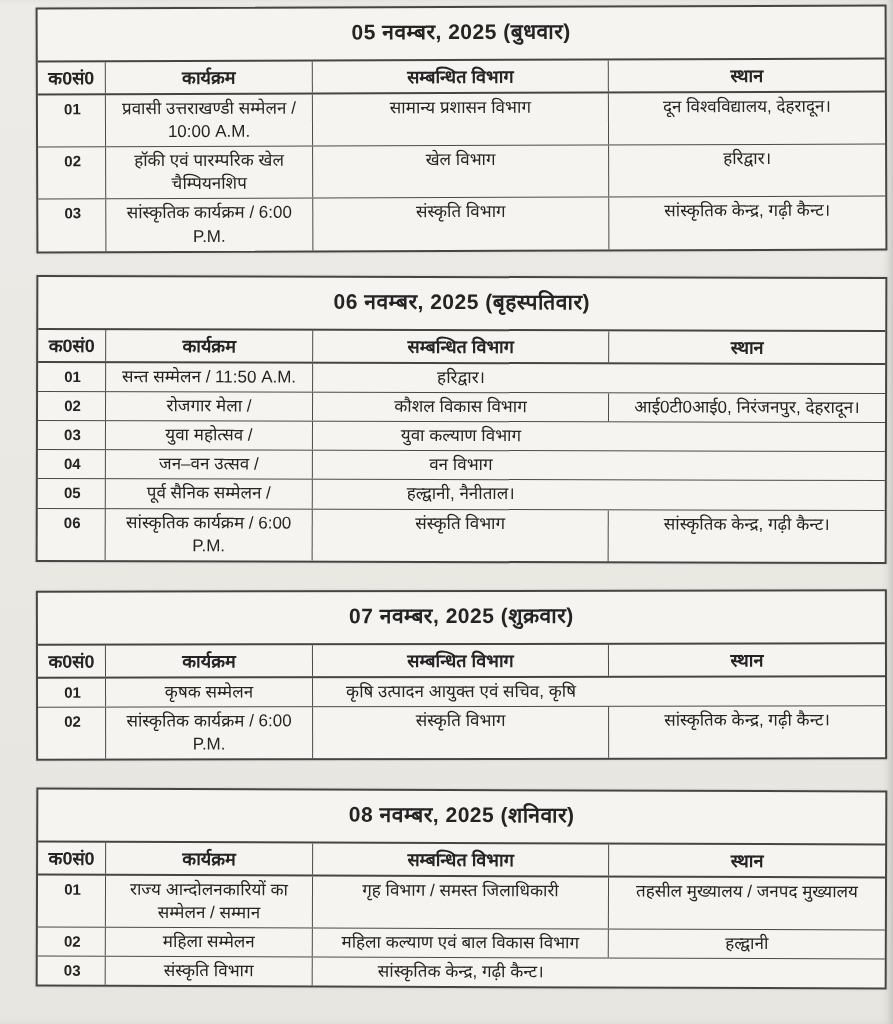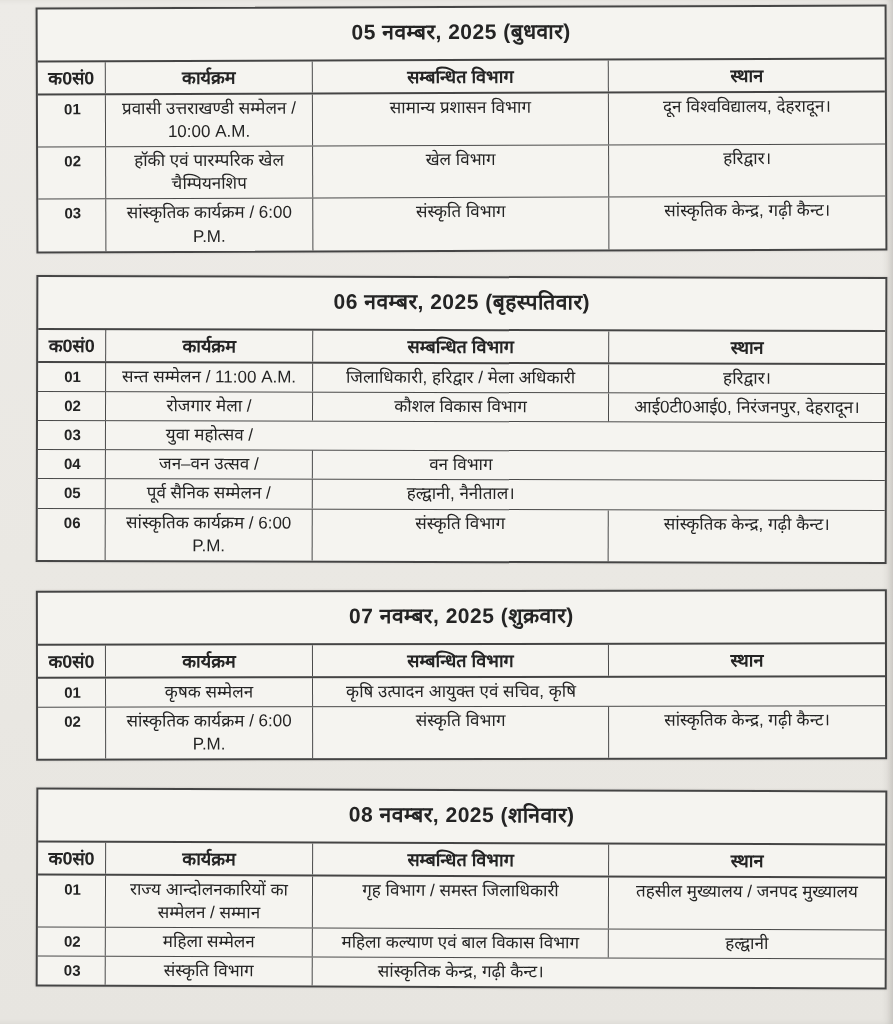--- a/index.html
+++ b/index.html
@@ -117,33 +117,33 @@
       <section class="sched t1 gap2">
         <div class="sched-title">06 नवम्बर, 2025 (बृहस्पतिवार)</div>
         <div class="hdr">
           <div class="cell hdr-serial">क0सं0</div>
           <div class="cell">कार्यक्रम</div>
           <div class="cell">सम्बन्धित विभाग</div>
           <div class="cell">स्थान</div>
         </div>
         <div class="row">
           <div class="cell serial">01</div>
-          <div class="cell">सन्त सम्मेलन / 11:00 A.M.</div>
-          <div class="cell">जिलाधिकारी, हरिद्वार / मेला अधिकारी</div>
+          <div class="cell">सन्त सम्मेलन / 11:50 A.M.</div>
           <div class="cell">हरिद्वार।</div>
         </div>
         <div class="row">
           <div class="cell serial">02</div>
           <div class="cell">रोजगार मेला /</div>
           <div class="cell">कौशल विकास विभाग</div>
           <div class="cell">आई0टी0आई0, निरंजनपुर, देहरादून।</div>
         </div>
         <div class="row">
           <div class="cell serial">03</div>
           <div class="cell">युवा महोत्सव /</div>
+          <div class="cell">युवा कल्याण विभाग</div>
         </div>
         <div class="row">
           <div class="cell serial">04</div>
           <div class="cell">जन–वन उत्सव /</div>
           <div class="cell">वन विभाग</div>
         </div>
         <div class="row">
           <div class="cell serial">05</div>
           <div class="cell">पूर्व सैनिक सम्मेलन /</div>
           <div class="cell">हल्द्वानी, नैनीताल।</div>

